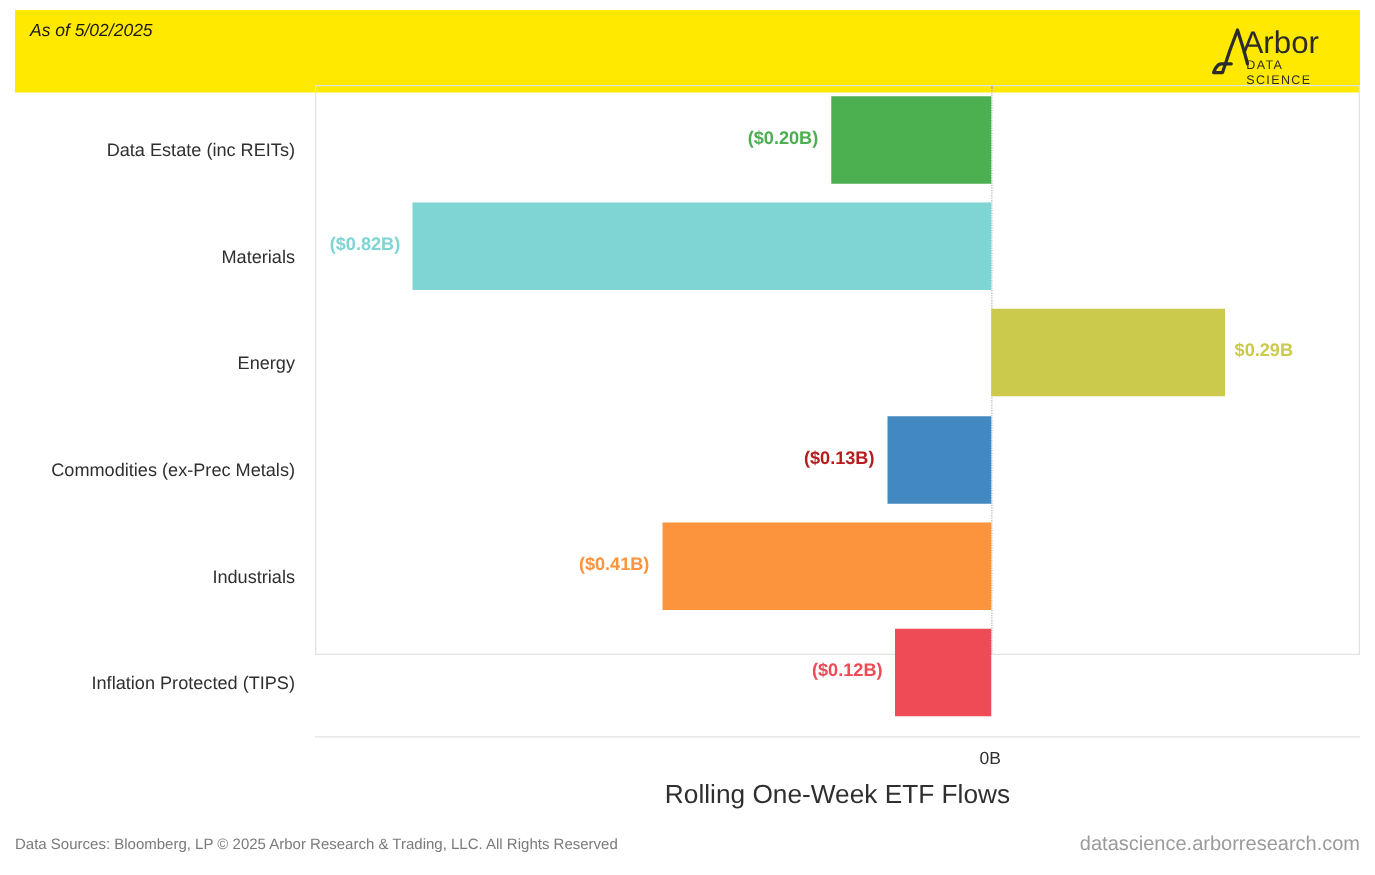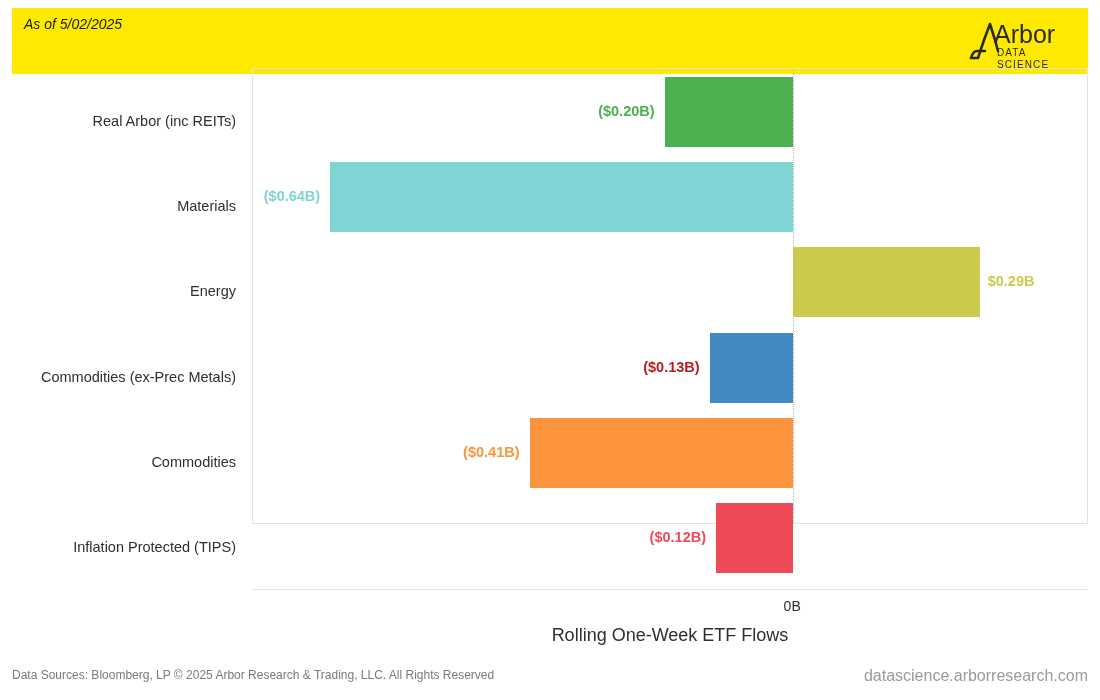--- a/index.html
+++ b/index.html
@@ -146,21 +146,21 @@
     color: #2f2f2f;
     line-height: 17px;
     transform: translateX(-50%);
   }
   #x-axis-title {
     position: absolute;
     top: 626px;
     left: 252px;
     width: 836px;
     text-align: center;
-    font-size: 18px;
+    font-size: 21px;
     color: #2f2f2f;
     line-height: 19px;
   }
 
   
   #footer-left {
     position: absolute;
     left: 12px;
     top: 668px;
     font-size: 12px;
@@ -192,34 +192,34 @@
         <path d="M3 40 L10 40 L16 22 L22 6 L27 22 L30 33" fill="none" stroke="#2b2b2b" stroke-width="2.6" stroke-linecap="round" stroke-linejoin="round"></path>
         <path d="M3 40 C3 40 5 33 9 33 L17 33" fill="none" stroke="#2b2b2b" stroke-width="2.6" stroke-linecap="round"></path>
       </svg>
     </span>
     <div id="logo-wordmark">Arbor</div>
     <div id="logo-tagline">DATA SCIENCE</div>
   </div>
 </div>
 
 <div id="category-axis">
-    <div class="cat-label" style="top: 33.6667px; padding-right: 6px;">Real Arbor (inc REITs)</div>
+    <div class="cat-label" style="top: 33.6667px; padding-right: 6px;">Data Estate (inc REITs)</div>
     <div class="cat-label" style="top: 119px; padding-right: 6px; padding-left: 20px;">Materials</div>
     <div class="cat-label" style="top: 204.333px; padding-right: 6px;">Energy</div>
     <div class="cat-label" style="top: 289.667px; padding-right: 6px;">Commodities (ex-Prec Metals)</div>
-    <div class="cat-label" style="top: 375px; padding-right: 6px;">Commodities</div>
+    <div class="cat-label" style="top: 375px; padding-right: 6px;">Industrials</div>
     <div class="cat-label" style="top: 460.333px; padding-right: 6px;">Inflation Protected (TIPS)</div>
   </div>
 
 <div id="plot-frame">
   <div id="zero-line" style="left: 540.185px;"></div>
 <div class="bar" style="top: 7.66667px; height: 70px; background: rgb(76, 175, 80); left: 411.569px; width: 128.615px;"></div>
     <div class="bar-value" style="color: rgb(76, 175, 80); top: 33.6667px; left: auto; right: 432.431px;">($0.20B)</div>
     <div class="bar" style="top: 93px; height: 70px; background: rgb(127, 212, 212); left: 77.1692px; width: 463.015px;"></div>
-    <div class="bar-value" style="color: rgb(127, 212, 212); top: 119px; left: auto; right: 766.831px;">($0.64B)</div>
+    <div class="bar-value" style="color: rgb(127, 212, 212); top: 119px; left: auto; right: 766.831px;">($0.82B)</div>
     <div class="bar" style="top: 178.333px; height: 70px; background: rgb(204, 202, 76); left: 540.185px; width: 186.492px;"></div>
     <div class="bar-value" style="color: rgb(204, 202, 76); top: 204.333px; left: 734.677px;">$0.29B</div>
     <div class="bar" style="top: 263.667px; height: 70px; background: rgb(65, 137, 192); left: 456.585px; width: 83.6px;"></div>
     <div class="bar-value" style="color: #b91c1c; top: 289.667px; left: auto; right: 387.415px;">($0.13B)</div>
     <div class="bar" style="top: 349px; height: 70px; background: rgb(251, 148, 60); left: 276.523px; width: 263.662px;"></div>
     <div class="bar-value" style="color: rgb(251, 148, 60); top: 375px; left: auto; right: 567.477px;">($0.41B)</div>
     <div class="bar" style="top: 434.333px; height: 70px; background: rgb(238, 75, 86); left: 463.015px; width: 77.1692px;"></div>
     <div class="bar-value" style="color: rgb(238, 75, 86); top: 460.333px; left: auto; right: 380.985px;">($0.12B)</div>
   </div>
 <div id="axis-baseline"></div>

